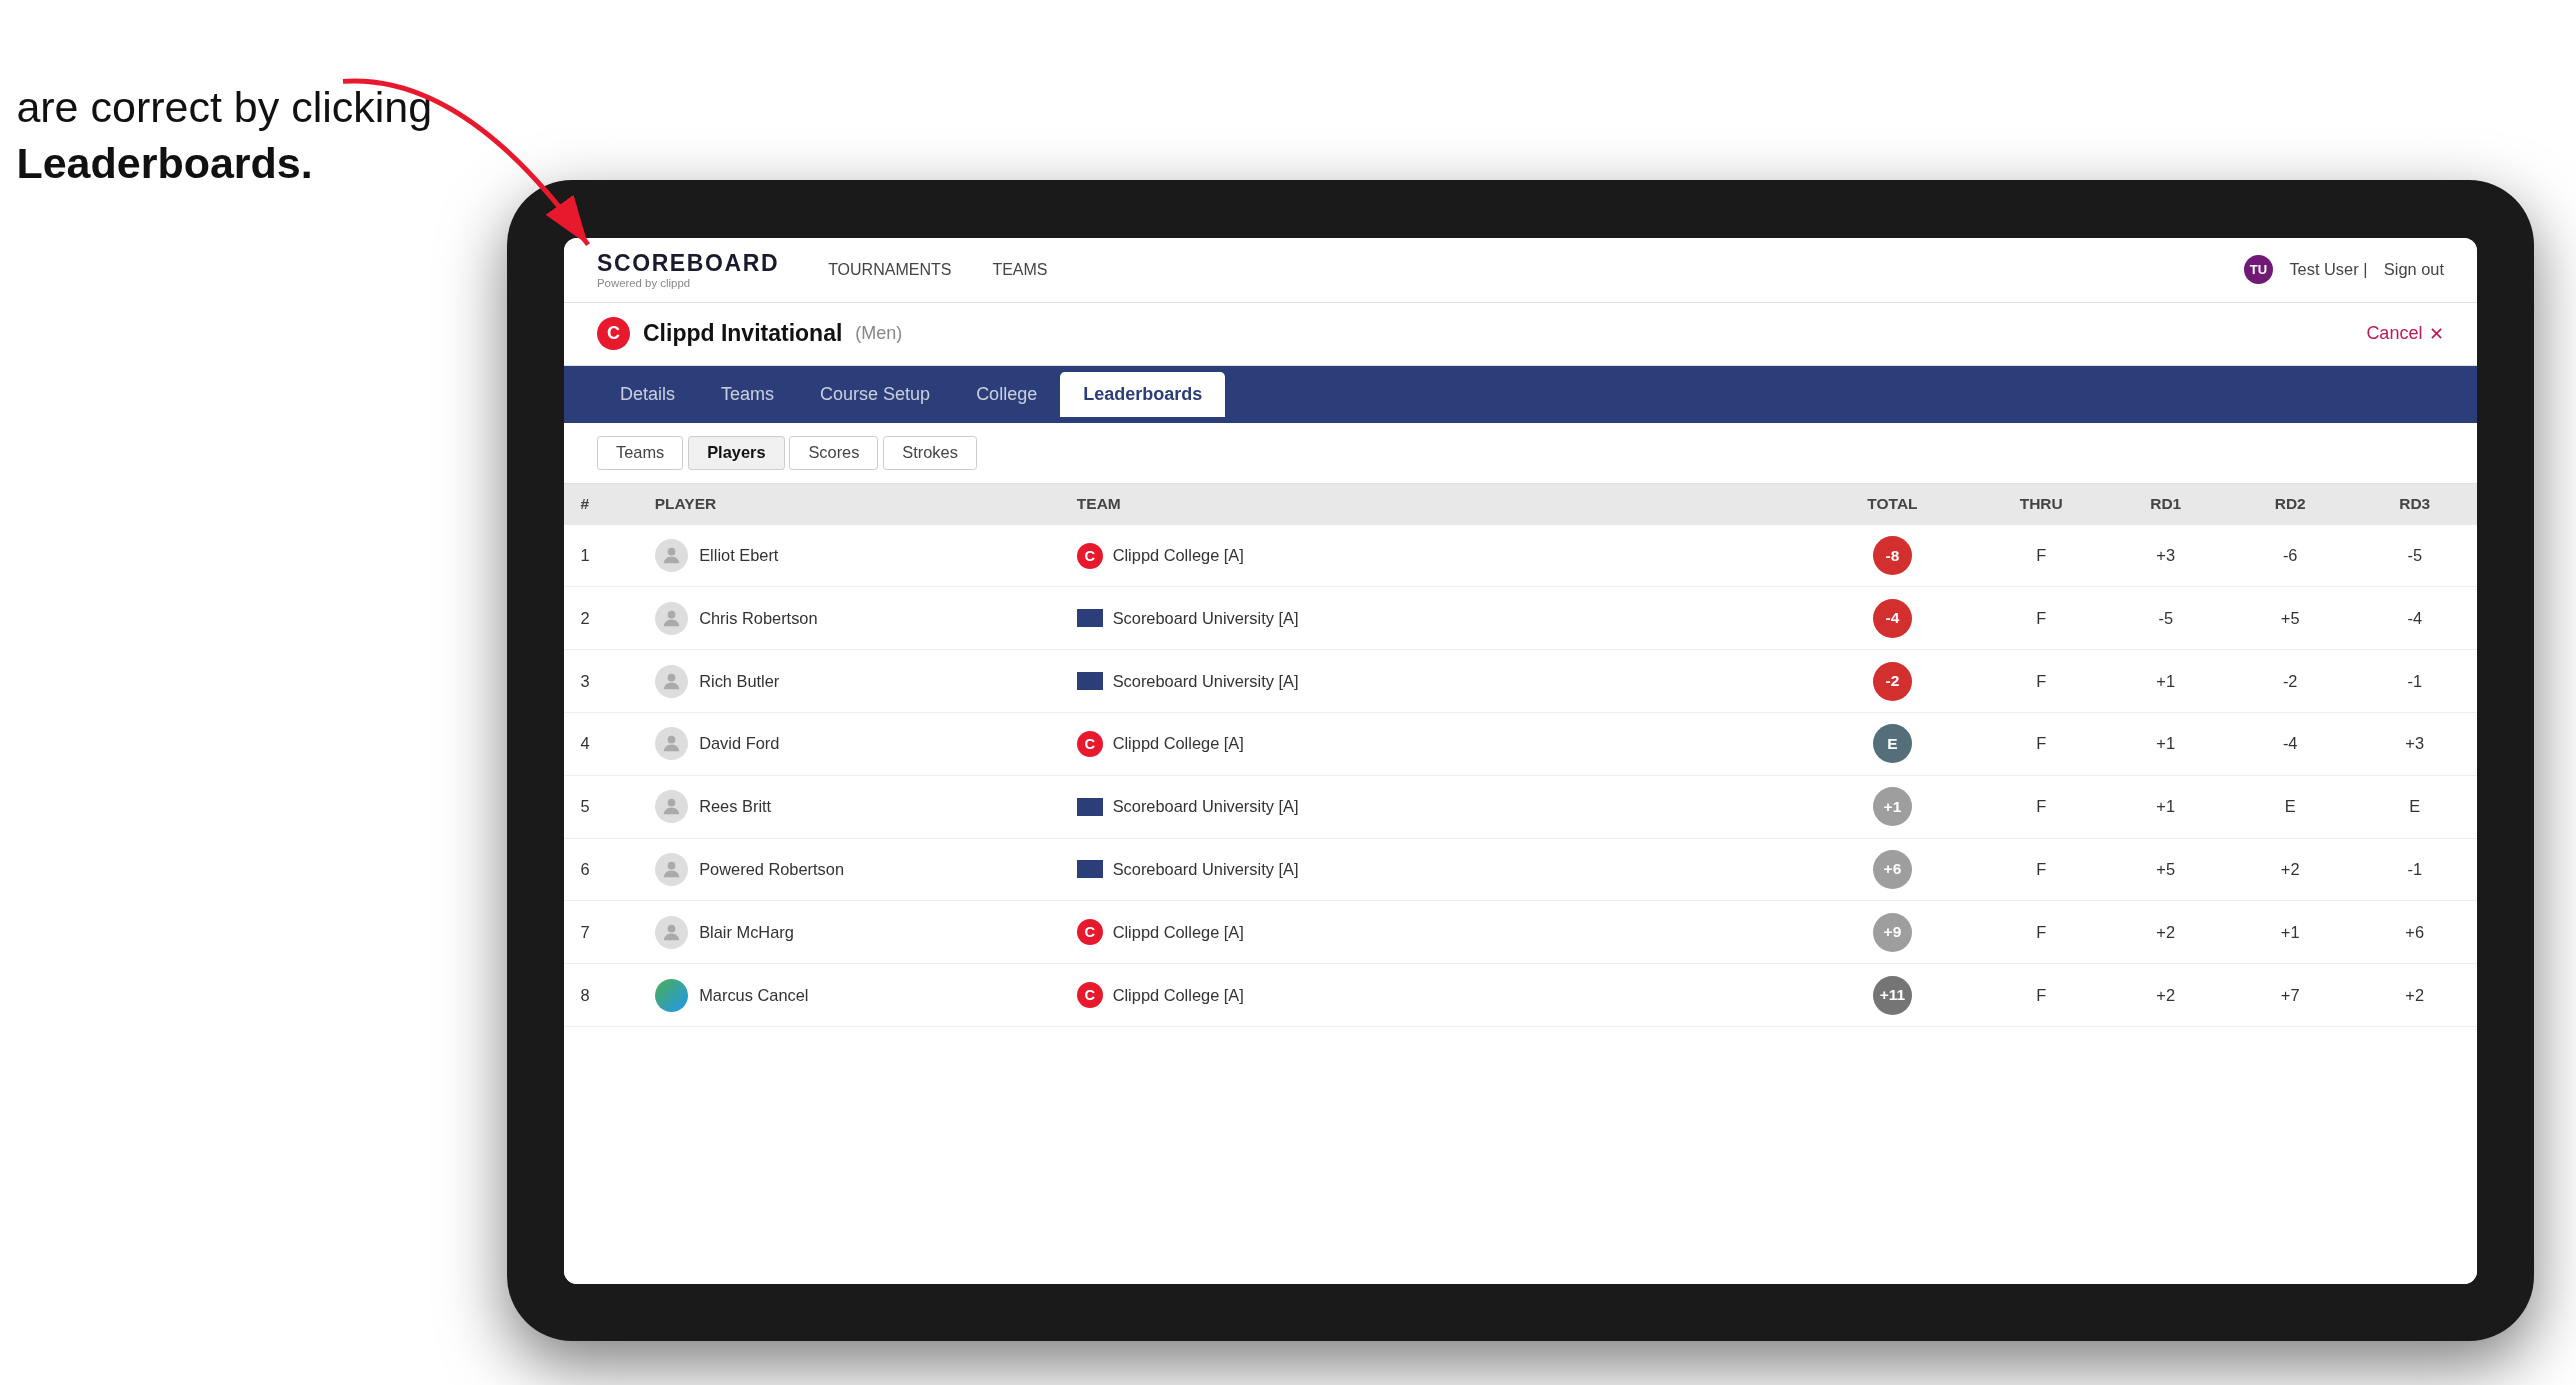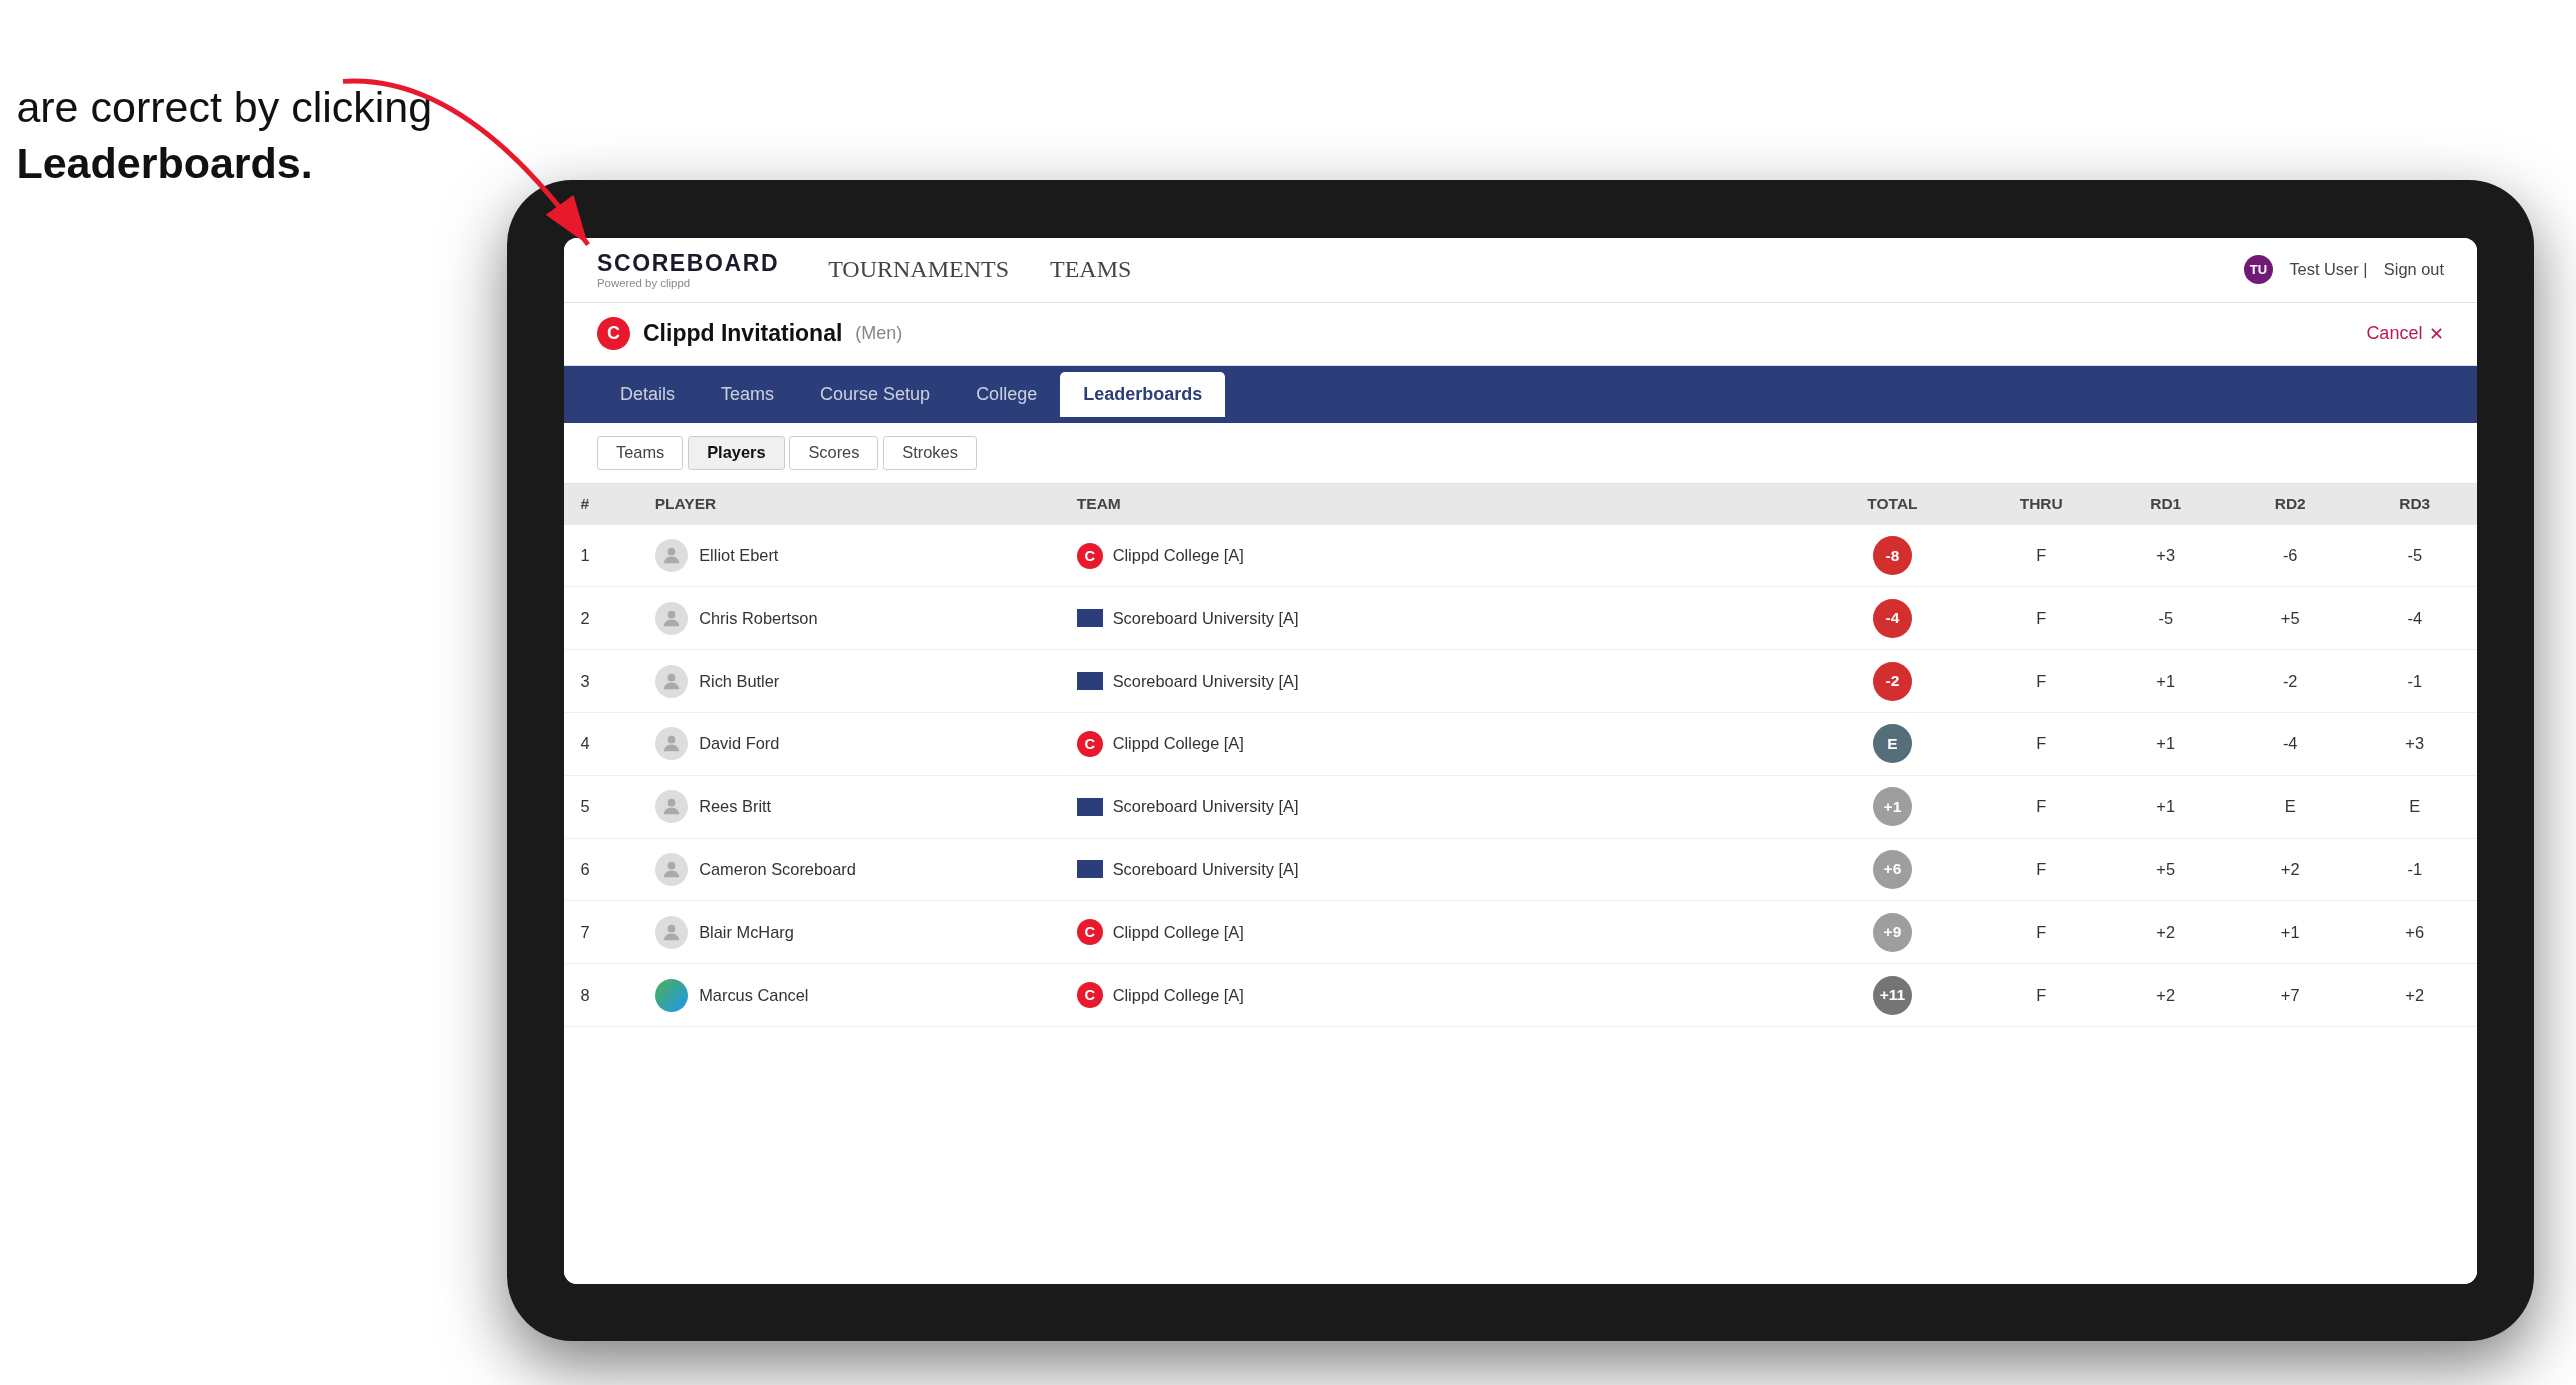--- a/index.html
+++ b/index.html
@@ -90,27 +90,26 @@
       color: #888;
     }
 
     .nav-links {
       display: flex;
       gap: 41px;
       flex: 1;
     }
 
     .nav-link {
-      font-size: 24px;
+      font-size: 16px;
       color: #444;
       text-decoration: none;
       font-weight: 500;
       padding: 4.1px 0;
       cursor: pointer;
-      font-family: Liberation Serif, serif;
     }
 
     .header-right {
       display: flex;
       align-items: center;
       gap: 16.4px;
     }
 
     .user-avatar-small {
       width: 29px;
@@ -586,21 +585,21 @@
             <tr>
               <td>6</td>
               <td>
                 <div class="player-cell">
                   <div class="player-avatar">
                     <svg viewBox="0 0 24 24">
                       <circle cx="12" cy="8" r="4"></circle>
                       <path d="M4 20c0-4 3.6-7 8-7s8 3 8 7"></path>
                     </svg>
                   </div>
-                  <span>Cameron Scoreboard</span>
+                  <span>Powered Robertson</span>
                 </div>
               </td>
               <td>
                 <div class="team-cell">
                   <div class="team-logo-rect"></div>
                   <span>Scoreboard University [A]</span>
                 </div>
               </td>
               <td class="center"><span class="score-badge score-gray">+6</span></td>
               <td class="center">F</td>

